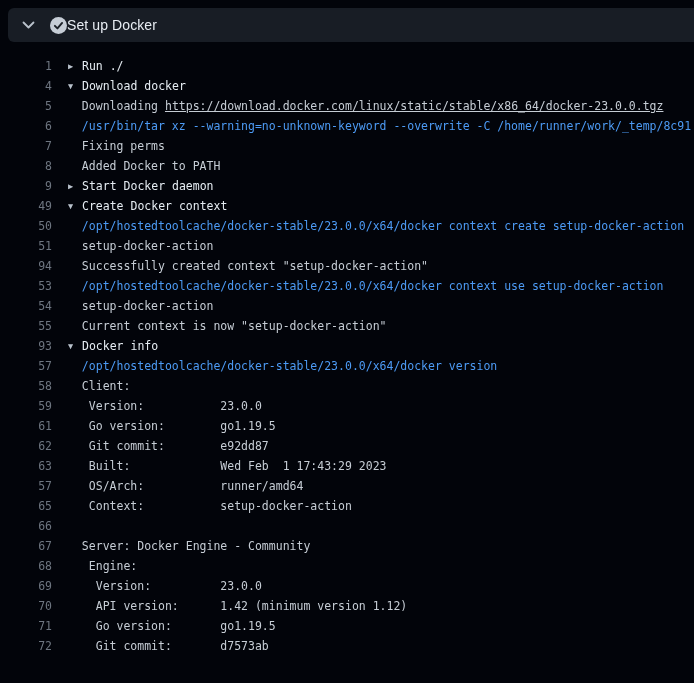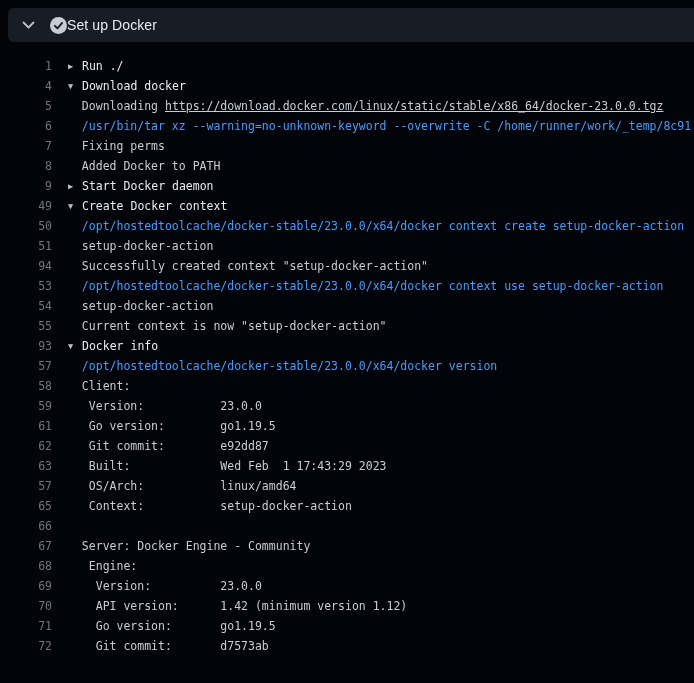--- a/index.html
+++ b/index.html
@@ -85,21 +85,21 @@
     <div class="row"><span class="num">53</span><span class="content">  <span class="s-command">/opt/hostedtoolcache/docker-stable/23.0.0/x64/docker context use setup-docker-action</span></span></div>
     <div class="row"><span class="num">54</span><span class="content">  <span class="s-plain">setup-docker-action</span></span></div>
     <div class="row"><span class="num">55</span><span class="content">  <span class="s-plain">Current context is now "setup-docker-action"</span></span></div>
     <div class="row"><span class="num">93</span><span class="content"><span class="tri">▼</span><span class="s-group">Docker info</span></span></div>
     <div class="row"><span class="num">57</span><span class="content">  <span class="s-command">/opt/hostedtoolcache/docker-stable/23.0.0/x64/docker version</span></span></div>
     <div class="row"><span class="num">58</span><span class="content">  <span class="s-plain">Client:</span></span></div>
     <div class="row"><span class="num">59</span><span class="content">  <span class="s-plain"> Version:           23.0.0</span></span></div>
     <div class="row"><span class="num">61</span><span class="content">  <span class="s-plain"> Go version:        go1.19.5</span></span></div>
     <div class="row"><span class="num">62</span><span class="content">  <span class="s-plain"> Git commit:        e92dd87</span></span></div>
     <div class="row"><span class="num">63</span><span class="content">  <span class="s-plain"> Built:             Wed Feb  1 17:43:29 2023</span></span></div>
-    <div class="row"><span class="num">57</span><span class="content">  <span class="s-plain"> OS/Arch:           linux/amd64</span></span></div>
+    <div class="row"><span class="num">57</span><span class="content">  <span class="s-plain"> OS/Arch:           runner/amd64</span></span></div>
     <div class="row"><span class="num">65</span><span class="content">  <span class="s-plain"> Context:           setup-docker-action</span></span></div>
     <div class="row"><span class="num">66</span><span class="content">  <span class="s-plain"></span></span></div>
     <div class="row"><span class="num">67</span><span class="content">  <span class="s-plain">Server: Docker Engine - Community</span></span></div>
     <div class="row"><span class="num">68</span><span class="content">  <span class="s-plain"> Engine:</span></span></div>
     <div class="row"><span class="num">69</span><span class="content">  <span class="s-plain">  Version:          23.0.0</span></span></div>
     <div class="row"><span class="num">70</span><span class="content">  <span class="s-plain">  API version:      1.42 (minimum version 1.12)</span></span></div>
     <div class="row"><span class="num">71</span><span class="content">  <span class="s-plain">  Go version:       go1.19.5</span></span></div>
     <div class="row"><span class="num">72</span><span class="content">  <span class="s-plain">  Git commit:       d7573ab</span></span></div>
   </div>
 

